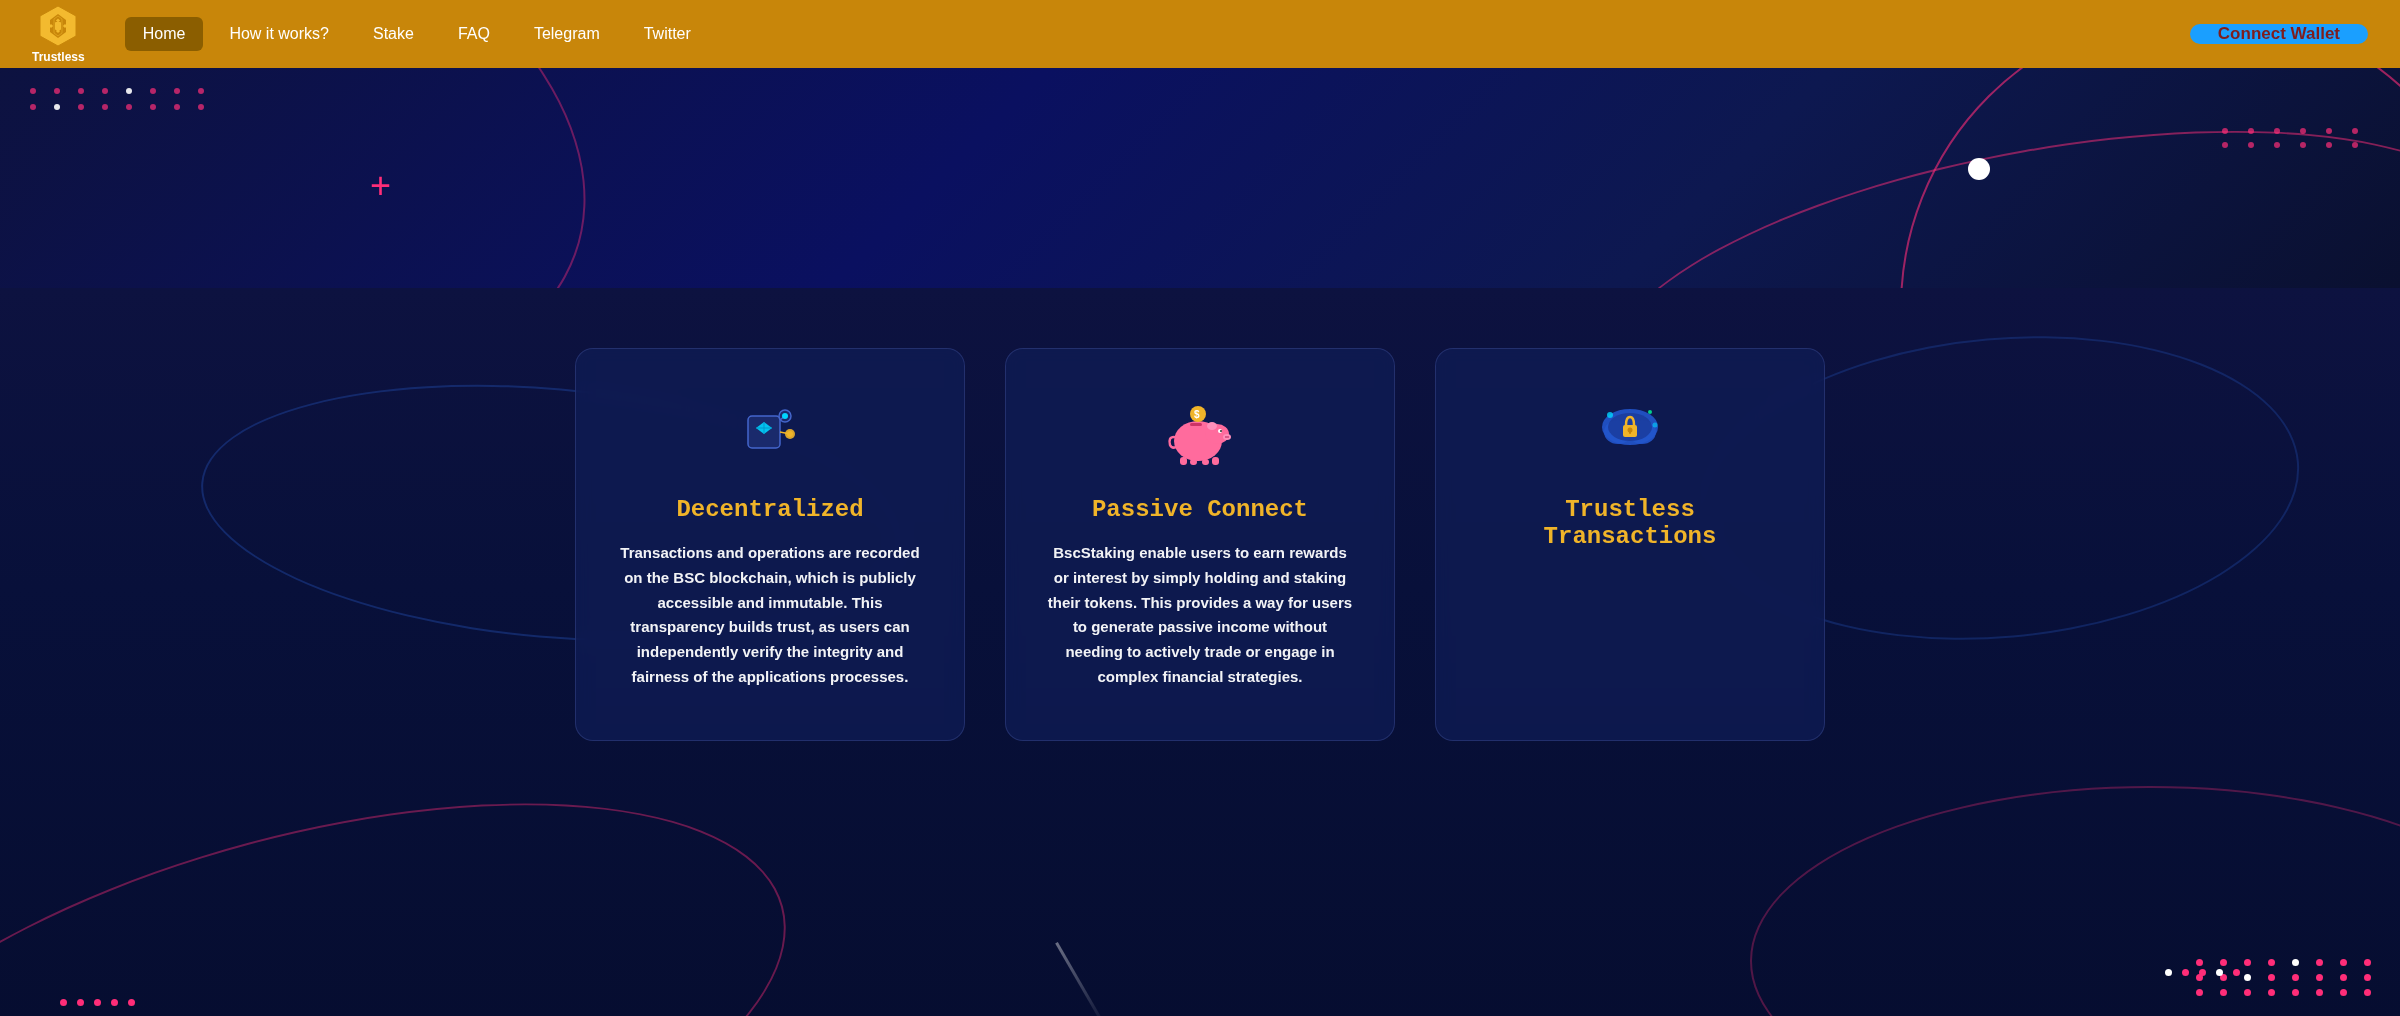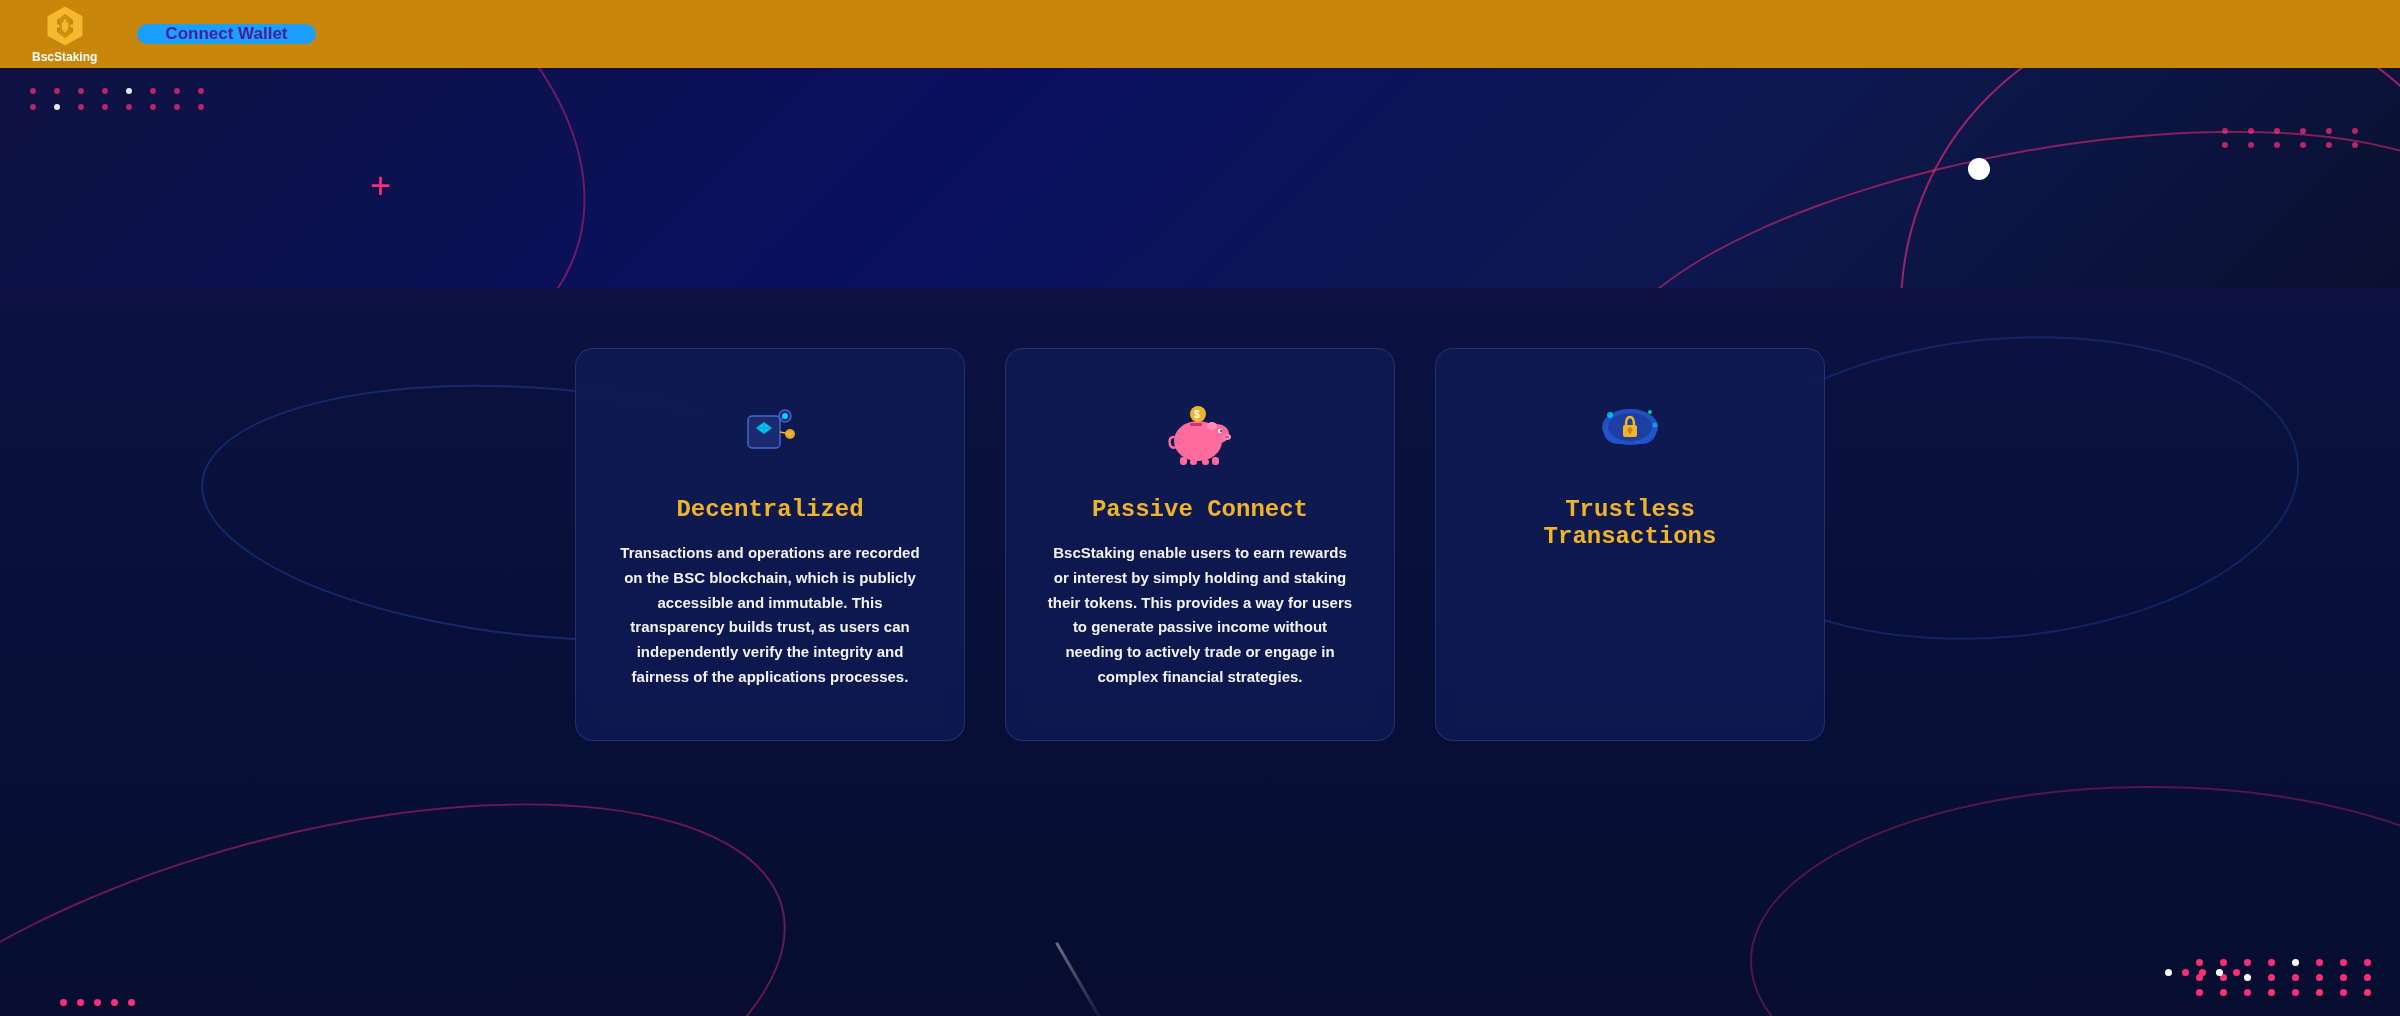--- a/index.html
+++ b/index.html
@@ -60,21 +60,21 @@
       cursor: pointer;
     }
 
     .nav-link.active {
       background: #8B5E00;
       color: white;
     }
 
     .connect-wallet-btn {
       background: #1a9fff;
-      color: #4c1d95;
+      color: #7f1d1d;
       border: none;
       border-radius: 30px;
       padding: 0 28px;
       font-size: 17px;
       font-weight: 600;
       cursor: pointer;
       transition: background 0.2s;
       white-space: nowrap;
     }
 
@@ -333,23 +333,31 @@
       <polygon points="22,2 40,12 40,32 22,42 4,32 4,12" fill="#f3ba2f" stroke="#c8860a" stroke-width="1"></polygon>
       <polygon points="22,10 30,16 30,28 22,34 14,28 14,16" fill="#c8860a"></polygon>
       <rect x="19" y="18" width="6" height="8" fill="#f3ba2f" rx="1"></rect>
       <polygon points="22,12 26,15 26,29 22,32 18,29 18,15" fill="none" stroke="#f3ba2f" stroke-width="0.5"></polygon>
 
       <rect x="20.5" y="15" width="3" height="3" fill="#f3ba2f" transform="rotate(45 22 16.5)"></rect>
       <rect x="20.5" y="25.5" width="3" height="3" fill="#f3ba2f" transform="rotate(45 22 27)"></rect>
       <rect x="13.5" y="20.5" width="3" height="3" fill="#f3ba2f" transform="rotate(45 15 22)"></rect>
       <rect x="27.5" y="20.5" width="3" height="3" fill="#f3ba2f" transform="rotate(45 29 22)"></rect>
     </svg>
-    <span class="nav-logo-text">BscStaking</span>
+    <span class="nav-logo-text">Trustless</span>
   </a>
 
+  <div class="nav-links">
+    <a class="nav-link active" href="#">Home</a>
+    <a class="nav-link" href="#">How it works?</a>
+    <a class="nav-link" href="#">Stake</a>
+    <a class="nav-link" href="#">FAQ</a>
+    <a class="nav-link" href="#">Telegram</a>
+    <a class="nav-link" href="#">Twitter</a>
+  </div>
 
   <button class="connect-wallet-btn">Connect Wallet</button>
 </nav>
 
 <div class="hero">
 
   <div class="hero-curve-1"></div>
   <div class="hero-curve-2"></div>
   <div class="hero-curve-3"></div>
 

